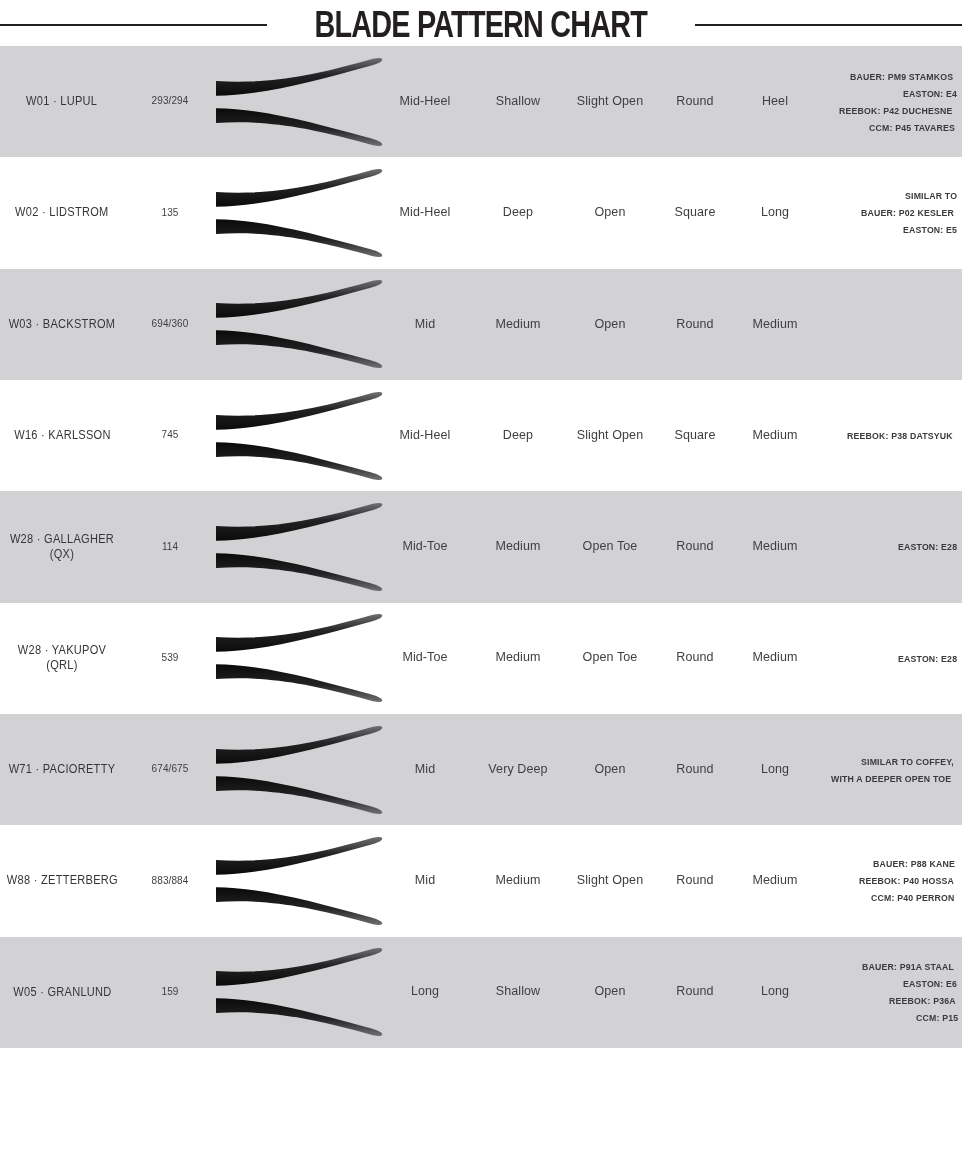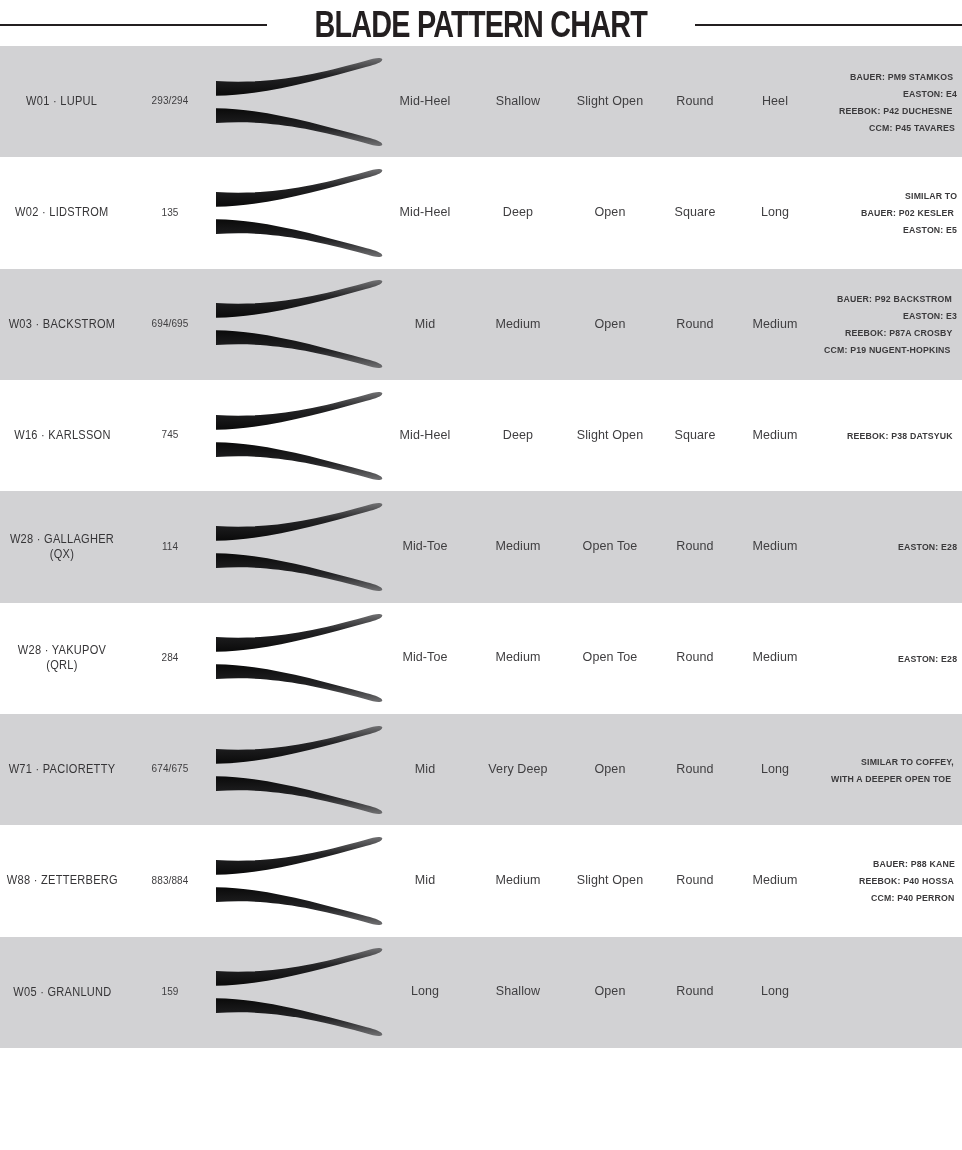--- a/index.html
+++ b/index.html
@@ -172,21 +172,21 @@
           <div class="comp-line">SIMILAR TO</div>
           <div class="comp-line">BAUER: P02 KESLER</div>
           <div class="comp-line">EASTON: E5</div>
         </div>
       </div>
       <div class="grid-cols row alt">
         <div class="cell player-cell">
           <span>W03 · BACKSTROM</span>
         </div>
         <div class="cell code-cell">
-          <span>694/695</span>
+          <span>694/360</span>
         </div>
         <div class="cell pattern-cell">
   <svg width="176" height="100" viewBox="0 0 176 100" xmlns="http://www.w3.org/2000/svg" aria-hidden="true">
     <defs>
       <linearGradient id="bladeGradTop" x1="0" y1="0" x2="0" y2="1">
         <stop offset="0" stop-color="#707072"></stop>
         <stop offset="0.45" stop-color="#232325"></stop>
         <stop offset="1" stop-color="#0a0a0a"></stop>
       </linearGradient>
       <linearGradient id="bladeGradBot" x1="0" y1="0" x2="0" y2="1">
@@ -207,26 +207,20 @@
         </div>
         <div class="cell angle-cell">
           <span>Open</span>
         </div>
         <div class="cell toe-cell">
           <span>Round</span>
         </div>
         <div class="cell length-cell">
           <span>Medium</span>
         </div>
-        <div class="cell comp-cell">
-          <div class="comp-line">BAUER: P92 BACKSTROM</div>
-          <div class="comp-line">EASTON: E3</div>
-          <div class="comp-line">REEBOK: P87A CROSBY</div>
-          <div class="comp-line">CCM: P19 NUGENT-HOPKINS</div>
-        </div>
       </div>
       <div class="grid-cols row">
         <div class="cell player-cell">
           <span>W16 · KARLSSON</span>
         </div>
         <div class="cell code-cell">
           <span>745</span>
         </div>
         <div class="cell pattern-cell">
   <svg width="176" height="100" viewBox="0 0 176 100" xmlns="http://www.w3.org/2000/svg" aria-hidden="true">
@@ -307,21 +301,21 @@
         </div>
         <div class="cell comp-cell">
           <div class="comp-line">EASTON: E28</div>
         </div>
       </div>
       <div class="grid-cols row">
         <div class="cell player-cell">
           <span>W28 · YAKUPOV (QRL)</span>
         </div>
         <div class="cell code-cell">
-          <span>284</span>
+          <span>539</span>
         </div>
         <div class="cell pattern-cell">
   <svg width="176" height="100" viewBox="0 0 176 100" xmlns="http://www.w3.org/2000/svg" aria-hidden="true">
     <defs>
       <linearGradient id="bladeGradTop" x1="0" y1="0" x2="0" y2="1">
         <stop offset="0" stop-color="#707072"></stop>
         <stop offset="0.45" stop-color="#232325"></stop>
         <stop offset="1" stop-color="#0a0a0a"></stop>
       </linearGradient>
       <linearGradient id="bladeGradBot" x1="0" y1="0" x2="0" y2="1">
@@ -477,16 +471,22 @@
         </div>
         <div class="cell angle-cell">
           <span>Open</span>
         </div>
         <div class="cell toe-cell">
           <span>Round</span>
         </div>
         <div class="cell length-cell">
           <span>Long</span>
         </div>
+        <div class="cell comp-cell">
+          <div class="comp-line">BAUER: P91A STAAL</div>
+          <div class="comp-line">EASTON: E6</div>
+          <div class="comp-line">REEBOK: P36A</div>
+          <div class="comp-line">CCM: P15</div>
+        </div>
       </div>
     </div>
 
 </div>
 
 </body></html>

